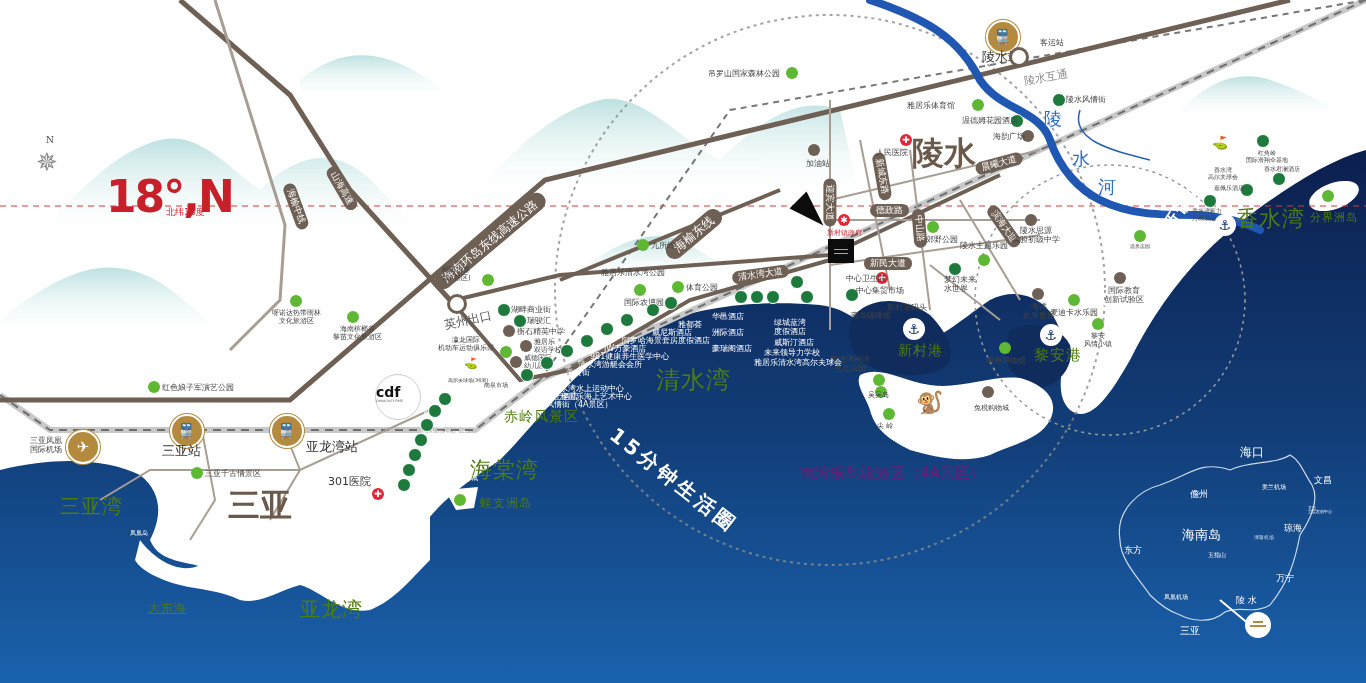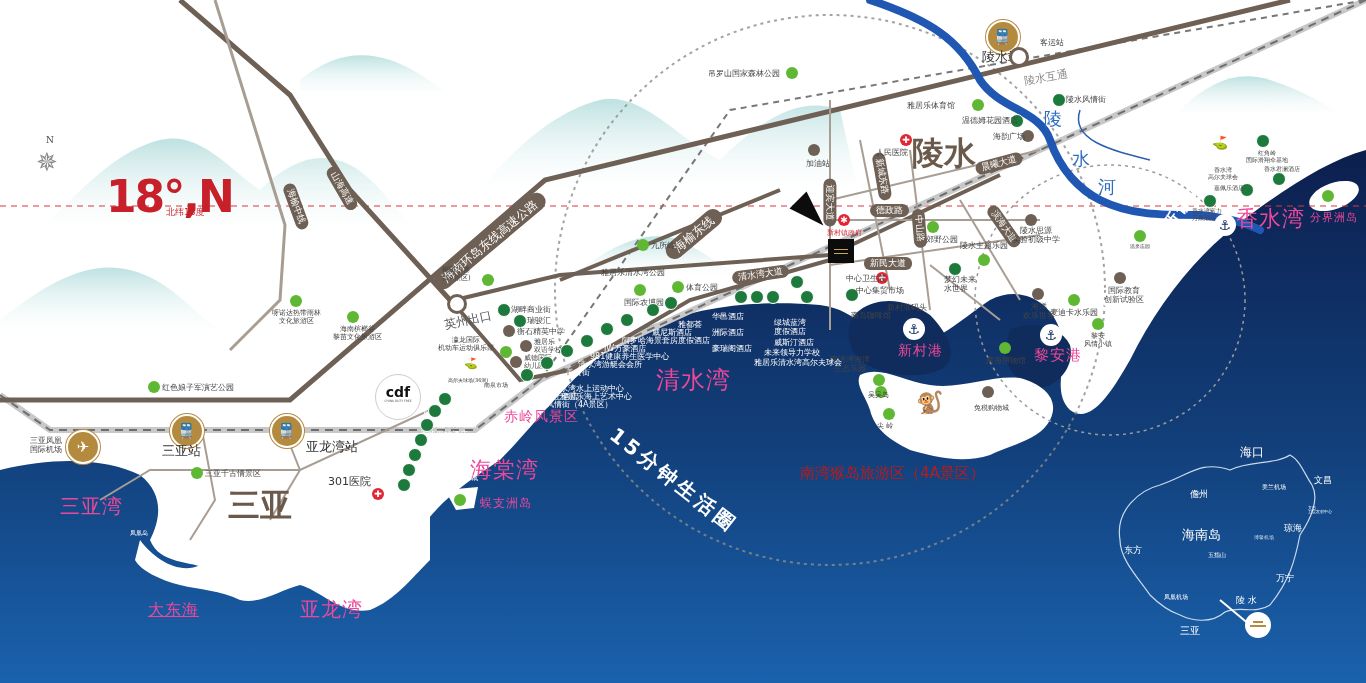--- a/index.html
+++ b/index.html
@@ -2,21 +2,21 @@
 <html><head>
 <meta charset="utf-8">
 <style>
   html,body{margin:0;padding:0;}
   body{width:1366px;height:683px;overflow:hidden;background:#fff;font-family:"DejaVu Sans","Liberation Sans",sans-serif;}
   #map{position:relative;width:1366px;height:683px;overflow:hidden;}
   svg.base{position:absolute;left:0;top:0;}
   .lbl{position:absolute;white-space:nowrap;line-height:1;}
   .poi{position:absolute;font-size:8px;color:#444;white-space:nowrap;line-height:1.15;}
   .poi.w{color:#fff;}
-  .big-sea{position:absolute;color:#ec4899;font-size:22px;white-space:nowrap;letter-spacing:1px;}
+  .big-sea{position:absolute;color:#4d7c0f;font-size:22px;white-space:nowrap;letter-spacing:1px;}
   .city{position:absolute;color:#6b5a4b;font-weight:bold;white-space:nowrap;}
   .road-pill{position:absolute;background:#6e6054;color:#fff;border-radius:10px;font-size:12px;padding:2px 10px;white-space:nowrap;line-height:1.2;}
   .road-pill.sm{font-size:9px;padding:1px 6px;border-radius:7px;}
   .station{position:absolute;width:30px;height:30px;border-radius:50%;background:#b48a3e;color:#fff;font-size:15px;text-align:center;line-height:30px;border:2px solid #fff;box-shadow:0 0 0 1px #b48a3e;}
   .dot-g{position:absolute;width:12px;height:12px;border-radius:50%;background:#5fb833;color:#fff;font-size:7px;line-height:12px;text-align:center;}
   .dot-dg{position:absolute;width:12px;height:12px;border-radius:50%;background:#1e7a3c;border:1px solid #fff;}
   .dot-br{position:absolute;width:12px;height:12px;border-radius:50%;background:#6e6054;}
   .anchor{position:absolute;width:22px;height:22px;border-radius:50%;background:#fff;color:#0f2c5c;font-size:14px;text-align:center;line-height:22px;}
   .hosp{position:absolute;width:12px;height:12px;border-radius:50%;background:#e02733;color:#fff;font-size:9px;line-height:12px;text-align:center;}
 </style>
@@ -145,44 +145,44 @@
   <div style="position:absolute;left:447px;top:294px;width:14px;height:14px;border-radius:50%;background:#fff;border:3px solid #6e6054;"></div>
   <div style="position:absolute;left:1009px;top:47px;width:14px;height:14px;border-radius:50%;background:#fff;border:3px solid #6e6054;"></div>
 
   <div class="lbl" style="left:1044px;top:110px;font-size:18px;color:#2f6dc2;">陵</div>
   <div class="lbl" style="left:1072px;top:150px;font-size:18px;color:#2f6dc2;">水</div>
   <div class="lbl" style="left:1098px;top:178px;font-size:18px;color:#2f6dc2;">河</div>
 
   <div class="big-sea" style="left:656px;top:364px;font-size:24px;">清水湾</div>
   <div class="big-sea" style="left:470px;top:455px;">海棠湾</div>
   <div class="big-sea" style="left:60px;top:493px;font-size:20px;">三亚湾</div>
-  <div class="big-sea" style="left:148px;top:600px;font-size:16px;text-decoration:underline;">大东海</div>
+  <div class="big-sea" style="left:148px;top:600px;font-size:12px;text-decoration:underline;">大东海</div>
   <div class="big-sea" style="left:300px;top:596px;font-size:20px;">亚龙湾</div>
   <div class="big-sea" style="left:1236px;top:204px;">香水湾</div>
   <div class="big-sea" style="left:898px;top:342px;font-size:14px;">新村港</div>
   <div class="big-sea" style="left:1034px;top:346px;font-size:15px;">黎安港</div>
   <div class="big-sea" style="left:480px;top:495px;font-size:12px;">蜈支洲岛</div>
   <div class="big-sea" style="left:1310px;top:210px;font-size:11px;">分界洲岛</div>
   <div class="big-sea" style="left:504px;top:408px;font-size:14px;">赤岭风景区</div>
   <div class="poi w" style="left:130px;top:530px;font-size:6px;">凤凰岛</div>
 
   <div class="anchor" style="left:903px;top:318px;">⚓</div>
   <div class="anchor" style="left:1040px;top:324px;">⚓</div>
   <div class="anchor" style="left:1214px;top:214px;">⚓</div>
 
   <div class="lbl" style="left:596px;top:470px;font-size:20px;color:#fff;font-weight:bold;transform:rotate(38deg);letter-spacing:4px;">15分钟生活圈</div>
-  <div class="lbl" style="left:800px;top:466px;font-size:15px;color:#b91c1c;">南湾猴岛旅游区（4A景区）</div>
+  <div class="lbl" style="left:800px;top:466px;font-size:15px;color:#701a75;">南湾猴岛旅游区（4A景区）</div>
   <div class="lbl" style="left:1080px;top:330px;font-size:17px;color:#fff;font-weight:bold;transform:rotate(-52deg);transform-origin:left;letter-spacing:3px;">黎安国际教育创新试验区</div>
   <div class="lbl" style="left:1140px;top:320px;font-size:9px;color:#fff;transform:rotate(-52deg);transform-origin:left;">已签约引进国内外22所高校</div>
 
   <div class="lbl" style="left:916px;top:392px;font-size:22px;color:#555;">🐒</div>
   <div class="dot-br" style="left:982px;top:386px;"></div>
   <div class="poi" style="left:974px;top:404px;font-size:7px;">免税购物城</div>
 
-  <div style="position:absolute;left:375px;top:374px;width:44px;height:44px;border-radius:50%;background:#fff;border:1px solid #ccc;text-align:center;">
+  <div style="position:absolute;left:375px;top:374px;width:44px;height:44px;border-radius:50%;background:#fff;border:1px solid #ccc;text-align:left;">
     <div style="font-size:14px;font-weight:bold;color:#111;margin-top:10px;line-height:1;">cdf</div>
     <div style="font-size:3px;color:#555;">CHINA DUTY FREE</div>
   </div>
 
   <div class="dot-g" style="left:786px;top:67px;"></div>
   <div class="poi" style="left:708px;top:69px;">吊罗山国家森林公园</div>
   <div class="dot-g" style="left:972px;top:99px;"></div>
   <div class="poi" style="left:955px;top:101px;transform:translateX(-100%);">雅居乐体育馆</div>
   <div class="dot-dg" style="left:1010px;top:114px;"></div>
   <div class="poi" style="left:962px;top:116px;">温德姆花园酒店</div>

